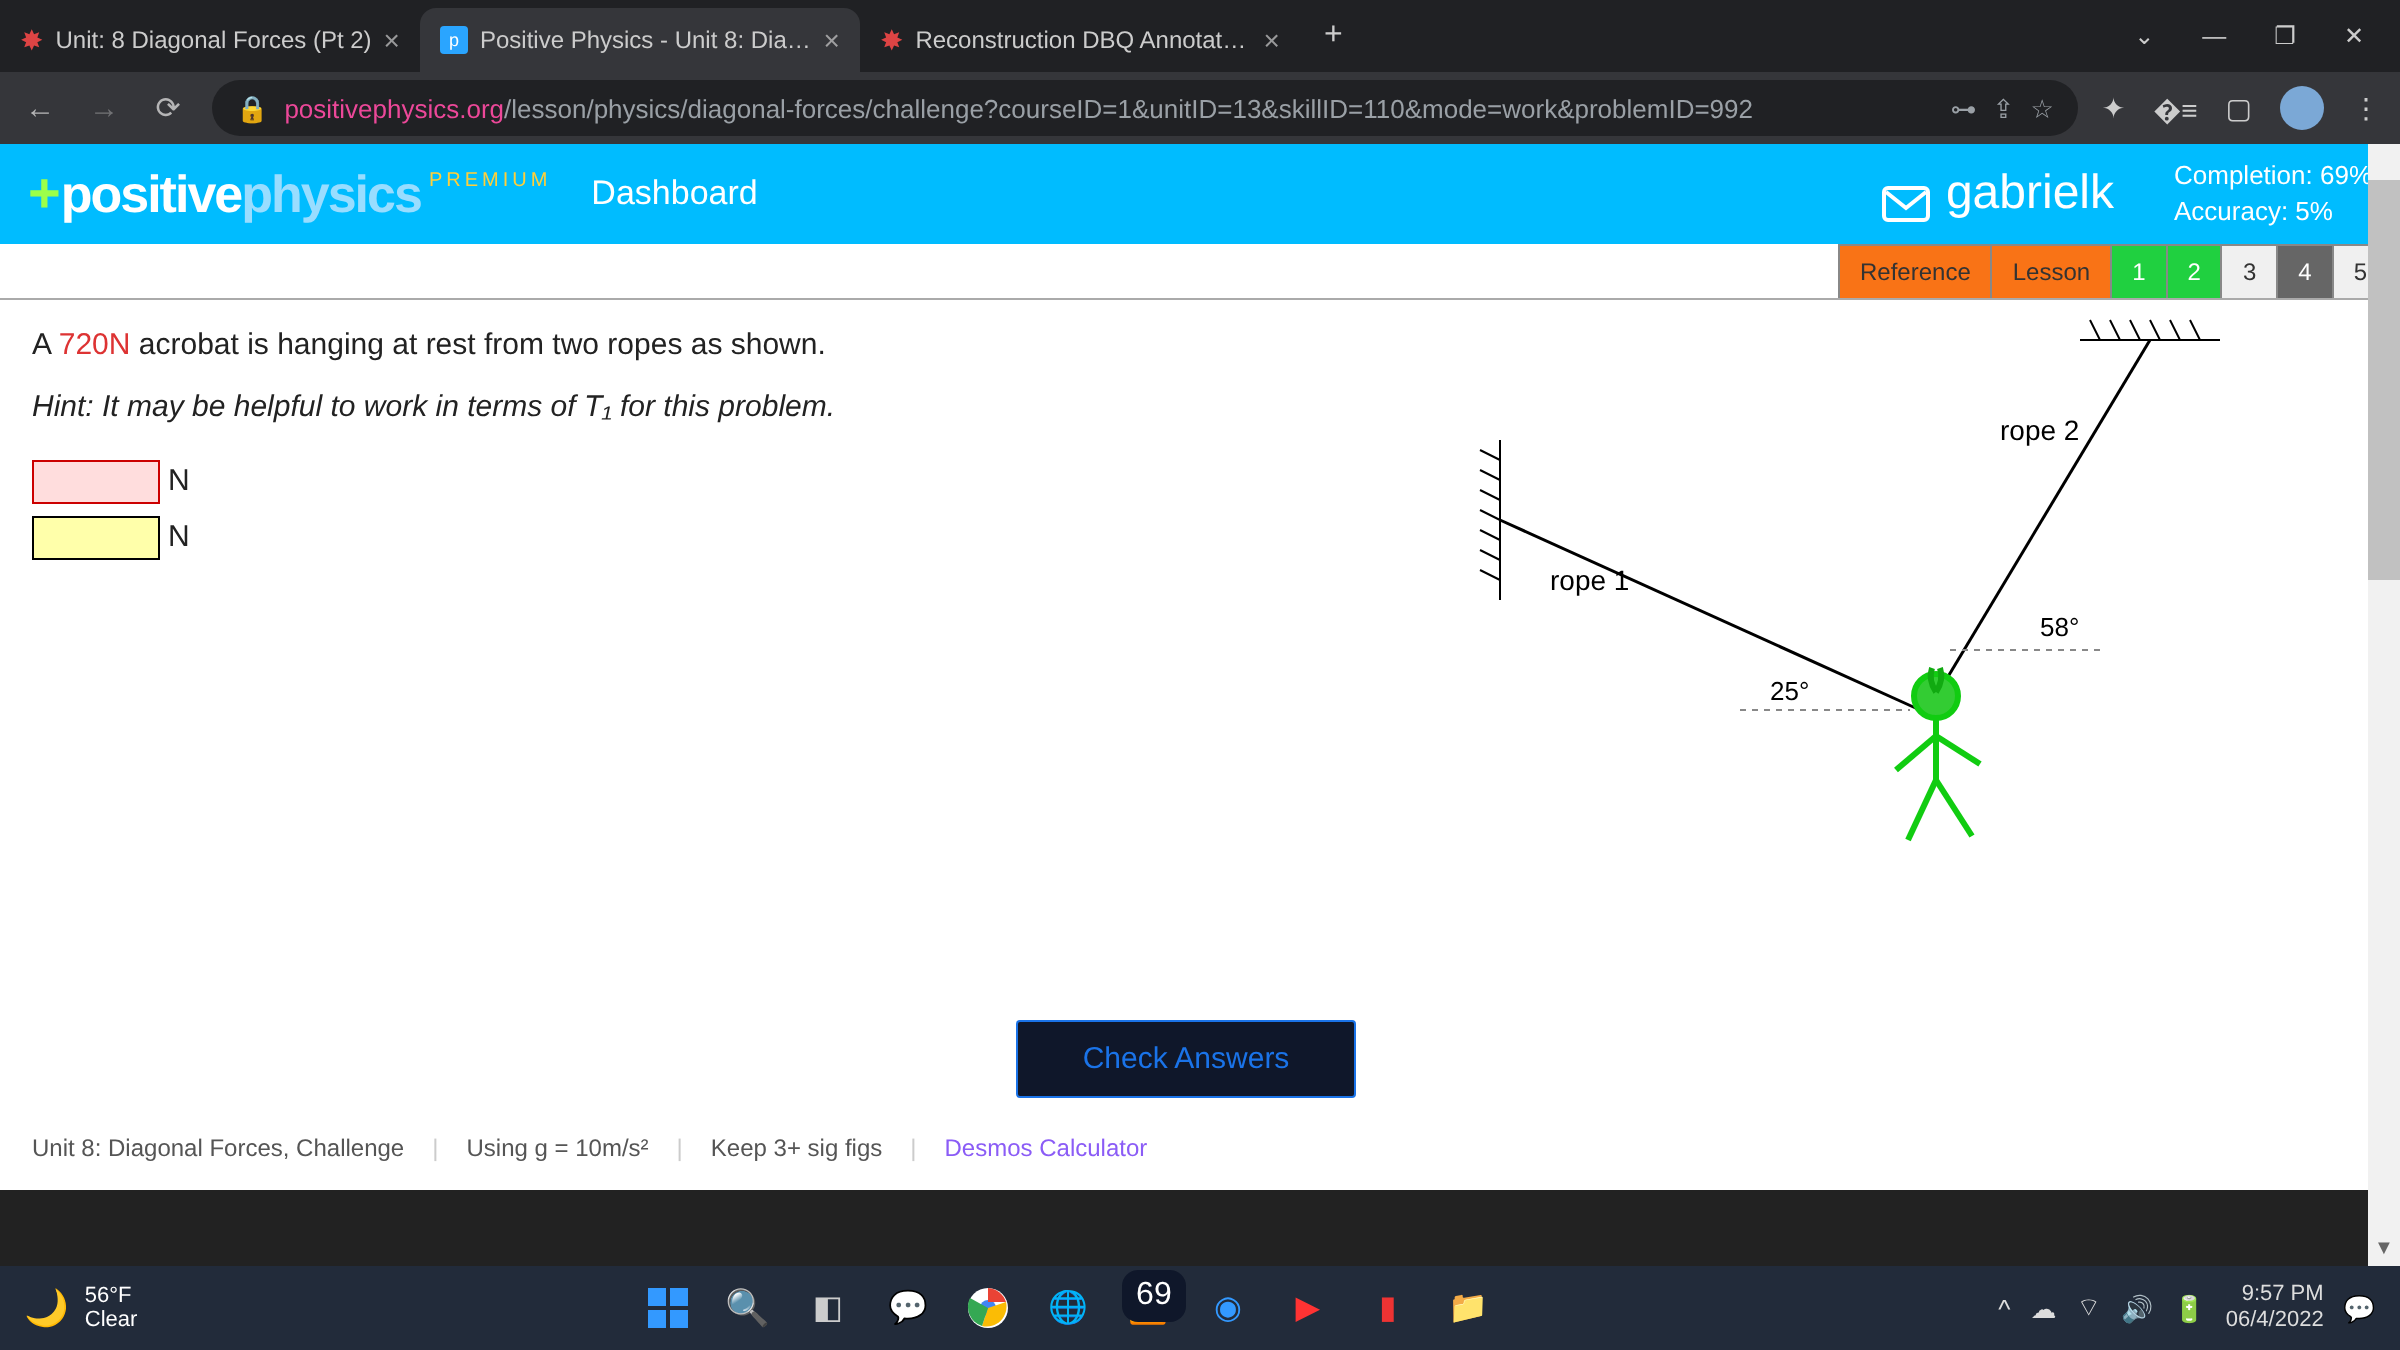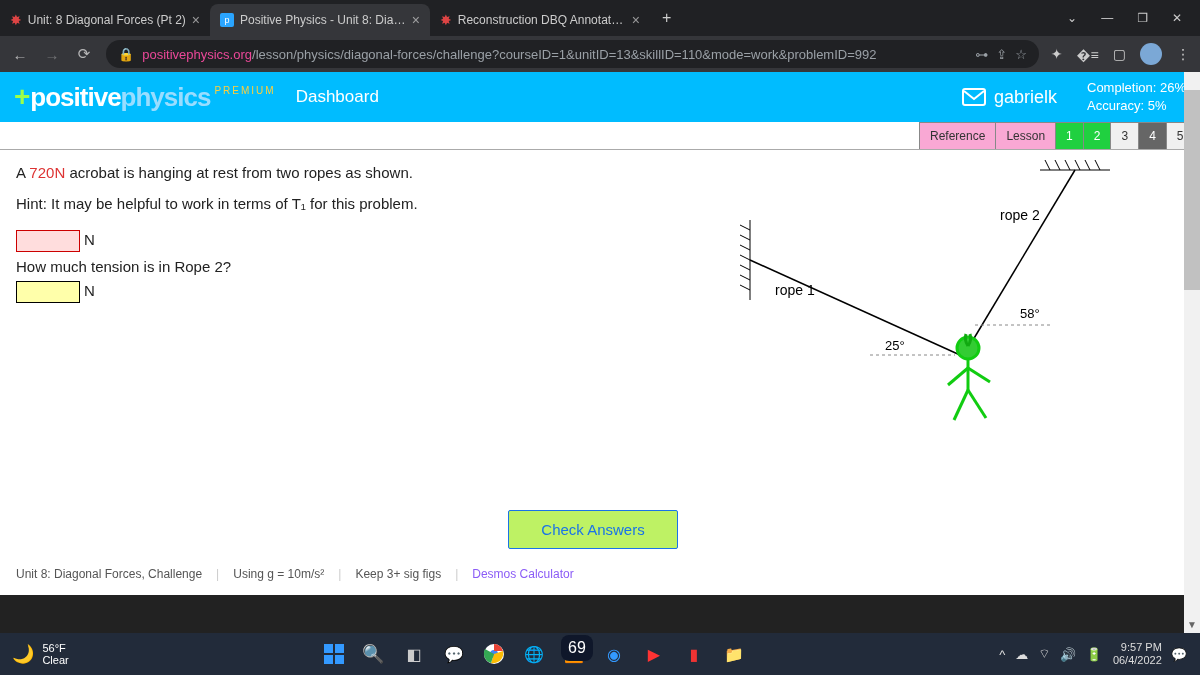--- a/index.html
+++ b/index.html
@@ -16,37 +16,37 @@
 .urlbar .dom{color:#ec4899}
 .right-icons{display:flex;gap:14px;align-items:center;font-size:14px;color:#ccc}
 .avatar{width:22px;height:22px;border-radius:50%;background:#7ba8d6}
 .appheader{height:50px;background:#00bcff;display:flex;align-items:center;color:#fff;padding:0 14px}
 .logo{font-size:26px;letter-spacing:-1px}
 .logo b{font-weight:800;color:#fff}
 .logo .phys{font-weight:700;color:#9df}
 .plus{color:#9cff4a;font-size:28px;vertical-align:-2px;font-weight:bold}
 .premium{color:#ffcf3a;font-size:10px;letter-spacing:2px;margin:0 20px 14px 4px}
 .dashboard{font-size:17px;color:#fff}
-.huser{margin-left:auto;display:flex;align-items:center;gap:8px;font-size:18px}
+.huser{margin-left:auto;display:flex;align-items:flex-end;gap:8px;font-size:24px}
 .stats{color:#fff;font-size:13px;line-height:1.4;margin-left:30px}
 .tabrow{height:28px;background:#fff;border-bottom:1px solid #aaa;display:flex;align-items:stretch;padding-left:920px;font-size:12px}
 .tabrow .t{padding:0 10px;display:flex;align-items:center;border:1px solid #888;border-bottom:none;margin-left:-1px;background:#f0f0f0;color:#333}
-.tabrow .t.ref{background:#f9a8d4}
+.tabrow .t.ref{background:#f97316}
 .tabrow .t.n1{background:#20d040;color:#fff}
 .tabrow .t.n4{background:#666;color:#fff}
 .content{background:#fff;position:relative;height:445px;padding:14px 16px;color:#222;font-size:15px}
 .force{color:#d33}
-.hint{margin:14px 0 18px}
+.hint{font-style:italic;margin:14px 0 18px}
 .q{margin:6px 0}
 .ansbox{display:inline-block;width:64px;height:22px;border:1px solid #000;vertical-align:middle;margin-right:4px}
 .ansbox.red{background:#ffdddd;border-color:#c00}
 .ansbox.yel{background:#ffffaa}
 .diagram{position:absolute;right:40px;top:0;width:470px;height:300px}
 .btnrow{position:absolute;left:0;right:14px;bottom:46px;display:flex;justify-content:center;gap:300px}
-.bigbtn{border:1px solid #1a73e8;color:#1a73e8;background:#bef264;padding:10px 32px;font-size:15px;border-radius:2px;cursor:pointer}
+.bigbtn{border:1px solid #1a73e8;color:#1a73e8;background:#0f172a;padding:10px 32px;font-size:15px;border-radius:2px;cursor:pointer}
 .footerinfo{position:absolute;left:16px;bottom:14px;font-size:12px;color:#555;display:flex;gap:14px;align-items:center}
 .footerinfo .sep{color:#ccc}
 .footerinfo a{color:#8b5cf6;text-decoration:none}
 .scrolltrack{position:absolute;right:0;top:72px;width:16px;bottom:42px;background:#f1f1f1}
 .scrollthumb{position:absolute;right:0;top:72px;width:16px;height:200px;background:#c1c1c1}
 .scrollarrow{position:absolute;right:0;width:16px;height:16px;background:#f1f1f1;color:#666;font-size:10px;text-align:center;line-height:16px}
 .taskbar{position:absolute;left:0;right:0;bottom:0;height:42px;background:#222b3a;display:flex;align-items:center;color:#fff;font-size:12px;padding:0 12px;gap:8px}
 .weather{display:flex;flex-direction:column;line-height:1.1;font-size:11px}
 .tbicons{margin:0 auto;display:flex;gap:14px;align-items:center}
 .tbicons span{width:26px;height:26px;display:flex;align-items:center;justify-content:center;font-size:16px}
@@ -110,42 +110,41 @@
   <span class="premium">PREMIUM</span>
   <span class="dashboard">Dashboard</span>
   <div class="huser">
     <svg width="24" height="18">
         <rect x="1" y="1" width="22" height="16" rx="2" fill="none" stroke="#fff" stroke-width="2"></rect>
         <path d="M2 3 L12 11 L22 3" fill="none" stroke="#fff" stroke-width="2"></path>
       </svg>
     <span>gabrielk</span>
   </div>
   <div class="stats">
-    <div>Completion: 26%</div>
+    <div>Completion: 69%</div>
     <div>Accuracy: 5%</div>
   </div>
 </div>
 
 <div class="tabrow">
   <div class="t ref">Reference</div>
   <div class="t ref">Lesson</div>
   <div class="t n1">1</div>
   <div class="t n1">2</div>
   <div class="t">3</div>
   <div class="t n4">4</div>
   <div class="t">5</div>
 </div>
 
 <div class="content">
   <p>
     <span>A </span><span class="force">720N</span><span> acrobat is hanging at rest from two ropes as shown.</span>
   </p>
   <p class="hint">Hint: It may be helpful to work in terms of T₁ for this problem.</p>
   <div class="q"><span class="ansbox red"></span><span>N</span></div>
-  <p class="q">How much tension is in Rope 2?</p>
   <div class="q"><span class="ansbox yel"></span><span>N</span></div>
 
   <div class="diagram">
     <svg width="470" height="300" viewBox="0 0 470 300">
 
       <g stroke="#000" stroke-width="1">
           <line x1="60" y1="70" x2="60" y2="150"></line>
           <line x1="50" y1="75" x2="60" y2="80"></line>
           <line x1="50" y1="85" x2="60" y2="90"></line>
           <line x1="50" y1="95" x2="60" y2="100"></line>

